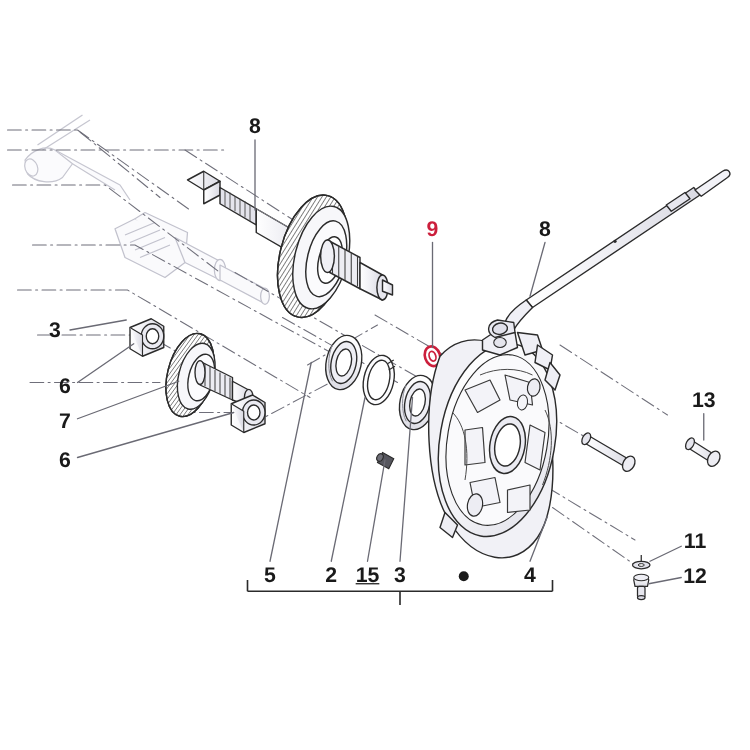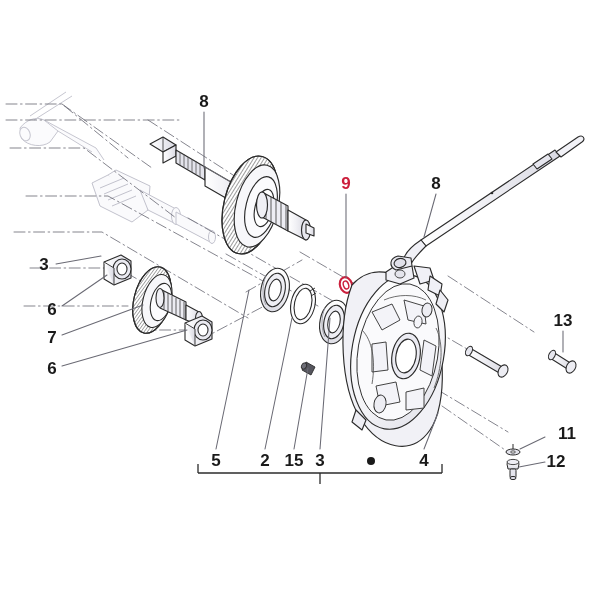--- a/index.html
+++ b/index.html
@@ -314,22 +314,22 @@
 
   <div id="callout-layer">
       <div class="callout c-c" style="left: 204px; top: 101px;">8</div>
       <div class="callout c-c red" style="left: 346px; top: 183px;">9</div>
       <div class="callout c-c" style="left: 436px; top: 183px;">8</div>
       <div class="callout c-c" style="left: 44px; top: 264px;">3</div>
       <div class="callout c-c" style="left: 52px; top: 309px;">6</div>
       <div class="callout c-c" style="left: 52px; top: 337px;">7</div>
       <div class="callout c-c" style="left: 52px; top: 368px;">6</div>
       <div class="callout c-c" style="left: 563px; top: 320px;">13</div>
-      <div class="callout c-c" style="left: 556px; top: 433px; margin-left: 11px;">11</div>
+      <div class="callout c-c" style="left: 556px; top: 433px;">11</div>
       <div class="callout c-c" style="left: 556px; top: 461px; text-align: center;">12</div>
       <div class="callout c-c" style="left: 216px; top: 460px;">5</div>
       <div class="callout c-c" style="left: 265px; top: 460px;">2</div>
-      <div class="callout c-c" style="left: 294px; top: 460px;">15</div>
+      <div class="callout c-c" style="left: 294px; top: 460px; text-decoration: underline;">15</div>
       <div class="callout c-c" style="left: 320px; top: 460px;">3</div>
       <div class="callout c-c" style="left: 424px; top: 460px;">4</div>
     </div>
 
 </div>
 
 </body></html>

